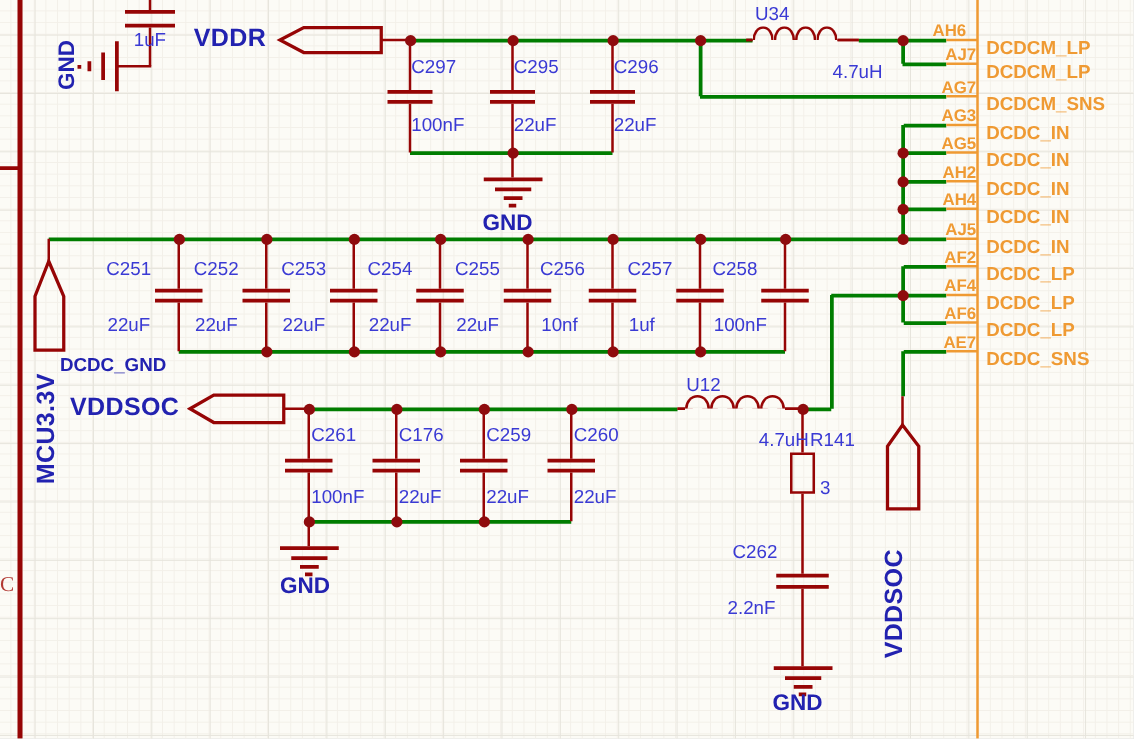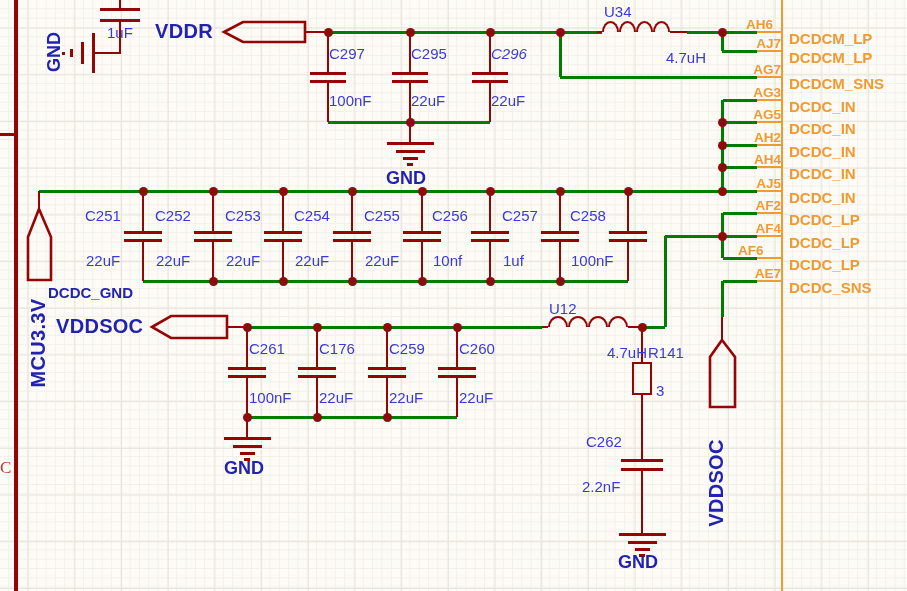--- a/index.html
+++ b/index.html
@@ -100,42 +100,42 @@
     <div class="abs" style="background: rgb(239, 154, 51); left: 757px; top: 189.7px; width: 25px; height: 2.6px;"></div>
     <div class="txt orgd" style="left: 738px; top: 177px; width: 43px; text-align: right;">AJ5</div>
     <div class="txt org" style="left: 789px; top: 190px;">DCDC_IN</div>
     <div class="abs" style="background: rgb(239, 154, 51); left: 757px; top: 211.7px; width: 25px; height: 2.6px;"></div>
     <div class="txt orgd" style="left: 738px; top: 199px; width: 43px; text-align: right;">AF2</div>
     <div class="txt org" style="left: 789px; top: 212px;">DCDC_LP</div>
     <div class="abs" style="background: rgb(239, 154, 51); left: 757px; top: 234.7px; width: 25px; height: 2.6px;"></div>
     <div class="txt orgd" style="left: 738px; top: 222px; width: 43px; text-align: right;">AF4</div>
     <div class="txt org" style="left: 789px; top: 235px;">DCDC_LP</div>
     <div class="abs" style="background: rgb(239, 154, 51); left: 757px; top: 256.7px; width: 25px; height: 2.6px;"></div>
-    <div class="txt orgd" style="left: 738px; top: 244px; width: 43px; ">AF6</div>
+    <div class="txt orgd" style="left: 738px; top: 244px; width: 43px; text-align: right;">AF6</div>
     <div class="txt org" style="left: 789px; top: 257px;">DCDC_LP</div>
     <div class="abs" style="background: rgb(239, 154, 51); left: 757px; top: 279.7px; width: 25px; height: 2.6px;"></div>
     <div class="txt orgd" style="left: 738px; top: 267px; width: 43px; text-align: right;">AE7</div>
     <div class="txt org" style="left: 789px; top: 280px;">DCDC_SNS</div>
     <div class="abs" style="background: rgb(150, 5, 5); left: 326.7px; top: 32px; width: 2.6px; height: 40px;"></div>
     <div class="abs" style="left: 310px; top: 72px; width: 36px; height: 3px; background: rgb(150, 5, 5);"></div>
     <div class="abs" style="left: 310px; top: 80px; width: 36px; height: 3px; background: rgb(150, 5, 5);"></div>
     <div class="abs" style="background: rgb(150, 5, 5); left: 326.7px; top: 83px; width: 2.6px; height: 39px;"></div>
     <div class="txt blue" style="left: 329px; top: 46px;">C297</div>
     <div class="txt blue" style="left: 329px; top: 93px;">100nF</div>
     <div class="abs" style="background: rgb(150, 5, 5); left: 408.7px; top: 32px; width: 2.6px; height: 40px;"></div>
     <div class="abs" style="left: 392px; top: 72px; width: 36px; height: 3px; background: rgb(150, 5, 5);"></div>
     <div class="abs" style="left: 392px; top: 80px; width: 36px; height: 3px; background: rgb(150, 5, 5);"></div>
     <div class="abs" style="background: rgb(150, 5, 5); left: 408.7px; top: 83px; width: 2.6px; height: 39px;"></div>
     <div class="txt blue" style="left: 411px; top: 46px;">C295</div>
     <div class="txt blue" style="left: 411px; top: 93px;">22uF</div>
     <div class="abs" style="background: rgb(150, 5, 5); left: 488.7px; top: 32px; width: 2.6px; height: 40px;"></div>
     <div class="abs" style="left: 472px; top: 72px; width: 36px; height: 3px; background: rgb(150, 5, 5);"></div>
     <div class="abs" style="left: 472px; top: 80px; width: 36px; height: 3px; background: rgb(150, 5, 5);"></div>
     <div class="abs" style="background: rgb(150, 5, 5); left: 488.7px; top: 83px; width: 2.6px; height: 39px;"></div>
-    <div class="txt blue" style="left: 491px; top: 46px; font-style: italic;">C296</div>
+    <div class="txt blue" style="left: 491px; top: 46px;">C296</div>
     <div class="txt blue" style="left: 491px; top: 93px;">22uF</div>
     <div class="abs" style="background: rgb(150, 5, 5); left: 141.7px; top: 191px; width: 2.6px; height: 40px;"></div>
     <div class="abs" style="left: 124px; top: 231px; width: 38px; height: 3px; background: rgb(150, 5, 5);"></div>
     <div class="abs" style="left: 124px; top: 239px; width: 38px; height: 3px; background: rgb(150, 5, 5);"></div>
     <div class="abs" style="background: rgb(150, 5, 5); left: 141.7px; top: 242px; width: 2.6px; height: 39px;"></div>
     <div class="txt blue" style="left: 85px; top: 208px;">C251</div>
     <div class="txt blue" style="left: 86px; top: 253px;">22uF</div>
     <div class="abs" style="background: rgb(150, 5, 5); left: 211.7px; top: 191px; width: 2.6px; height: 40px;"></div>
     <div class="abs" style="left: 194px; top: 231px; width: 38px; height: 3px; background: rgb(150, 5, 5);"></div>
     <div class="abs" style="left: 194px; top: 239px; width: 38px; height: 3px; background: rgb(150, 5, 5);"></div>

